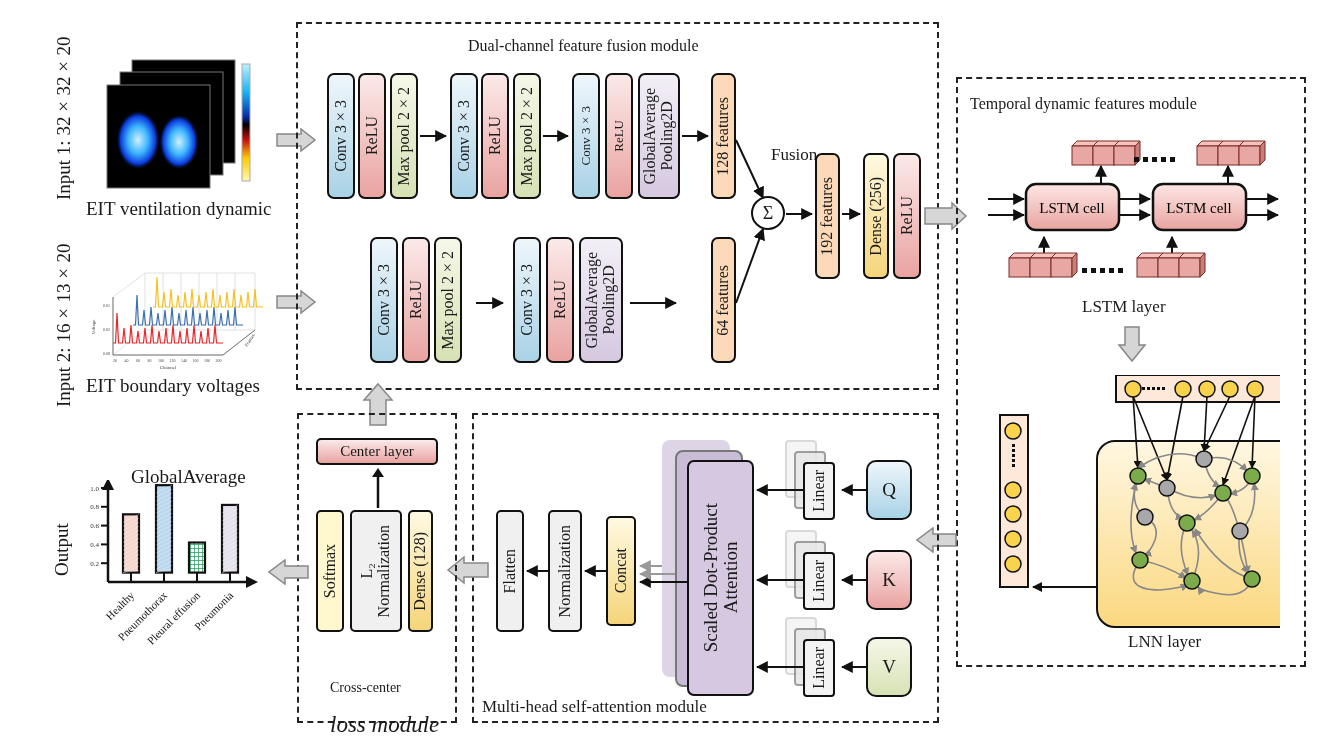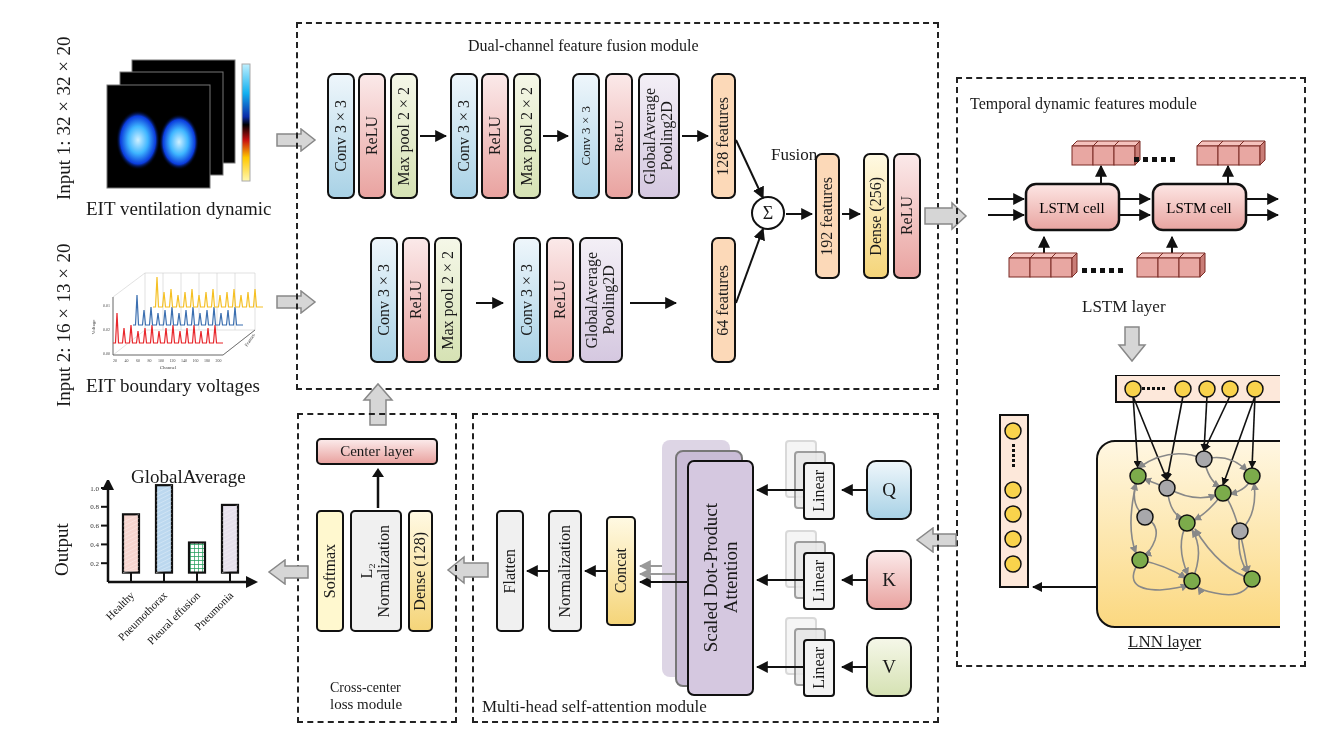--- a/index.html
+++ b/index.html
@@ -360,21 +360,21 @@
       <circle cx="150" cy="185" r="8" fill="#7cab4b" stroke="#111" stroke-width="1.5"></circle>
       <circle cx="202" cy="206" r="8" fill="#7cab4b" stroke="#111" stroke-width="1.5"></circle>
       <circle cx="262" cy="204" r="8" fill="#7cab4b" stroke="#111" stroke-width="1.5"></circle>
       <circle cx="214" cy="84" r="8" fill="#a8a8ab" stroke="#111" stroke-width="1.5"></circle>
       <circle cx="177" cy="113" r="8" fill="#a8a8ab" stroke="#111" stroke-width="1.5"></circle>
       <circle cx="155" cy="142" r="8" fill="#a8a8ab" stroke="#111" stroke-width="1.5"></circle>
       <circle cx="250" cy="156" r="8" fill="#a8a8ab" stroke="#111" stroke-width="1.5"></circle>
     </g>
   <line x1="106" y1="212" x2="42" y2="212" stroke="#111" stroke-width="2" marker-end="url(#ah3)" transform="translate(1,0)"></line>
 </svg>
-<div class="lbl" style="left:1128px; top:632px; font-size:17px;text-decoration:underline;">LNN layer</div>
+<div class="lbl" style="left:1128px; top:632px; font-size:17px;">LNN layer</div>
 
 <svg class="abs" style="left:913px; top:527px;" width="45" height="26">
     <polygon points="43,7 20,7 20,1 4,13 20,25 20,19 43,19" fill="#d6d6d6" stroke="#888" stroke-width="1.5"></polygon>
   </svg>
 
 <div class="module" style="left:472px; top:413px; width:467px; height:310px;"></div>
 <div class="mtitle" style="left:482px; top:697px; font-size:17px;">Multi-head self-attention module</div>
 
 <div class="abs" style="left:662px; top:440px; width:68px; height:237px; background:#cfc3da; border-radius:8px; opacity:0.7;"></div>
 <div class="abs" style="left:675px; top:450px; width:68px; height:237px; background:#c9bcd6; border:2px solid #777; border-radius:8px; box-sizing:border-box;"></div>
@@ -461,21 +461,21 @@
 Normalization</span>
   </div>
 <div class="blk yellow" style="left:408px; top:510px; width:25px; height:122px; border-radius:5px;">
     <span class="vt">Dense (128)</span>
   </div>
 <svg class="abs" style="left:368px; top:468px;" width="20" height="42">
     <line x1="10" y1="40" x2="10" y2="6" stroke="#111" stroke-width="2.5"></line>
     <polygon points="4,9 10,0 16,9" fill="#111"></polygon>
   </svg>
 <div class="mtitle" style="left:330px; top:680px; font-size:14px;">Cross-center</div>
-<div class="mtitle" style="left:330px; top:696px; font-size:15px;">loss module</div>
+<div class="mtitle" style="left:330px; top:712px; font-size:23px;font-style:italic;">loss module</div>
 
 <svg class="abs" style="left:265px; top:559px;" width="45" height="26">
     <polygon points="43,7 20,7 20,1 4,13 20,25 20,19 43,19" fill="#d6d6d6" stroke="#888" stroke-width="1.5"></polygon>
   </svg>
 
 <div class="lbl" style="left:131px; top:466px; font-size:19px;">GlobalAverage</div>
 <div class="lbl vt" style="left:52px; top:515px; height:70px; font-size:19px;">Output</div>
 <svg class="abs" style="left:70px; top:480px;" width="200" height="240" id="chartsvg">
   <defs>
     <pattern id="hatch" patternUnits="userSpaceOnUse" width="4" height="4" patternTransform="rotate(45)">

